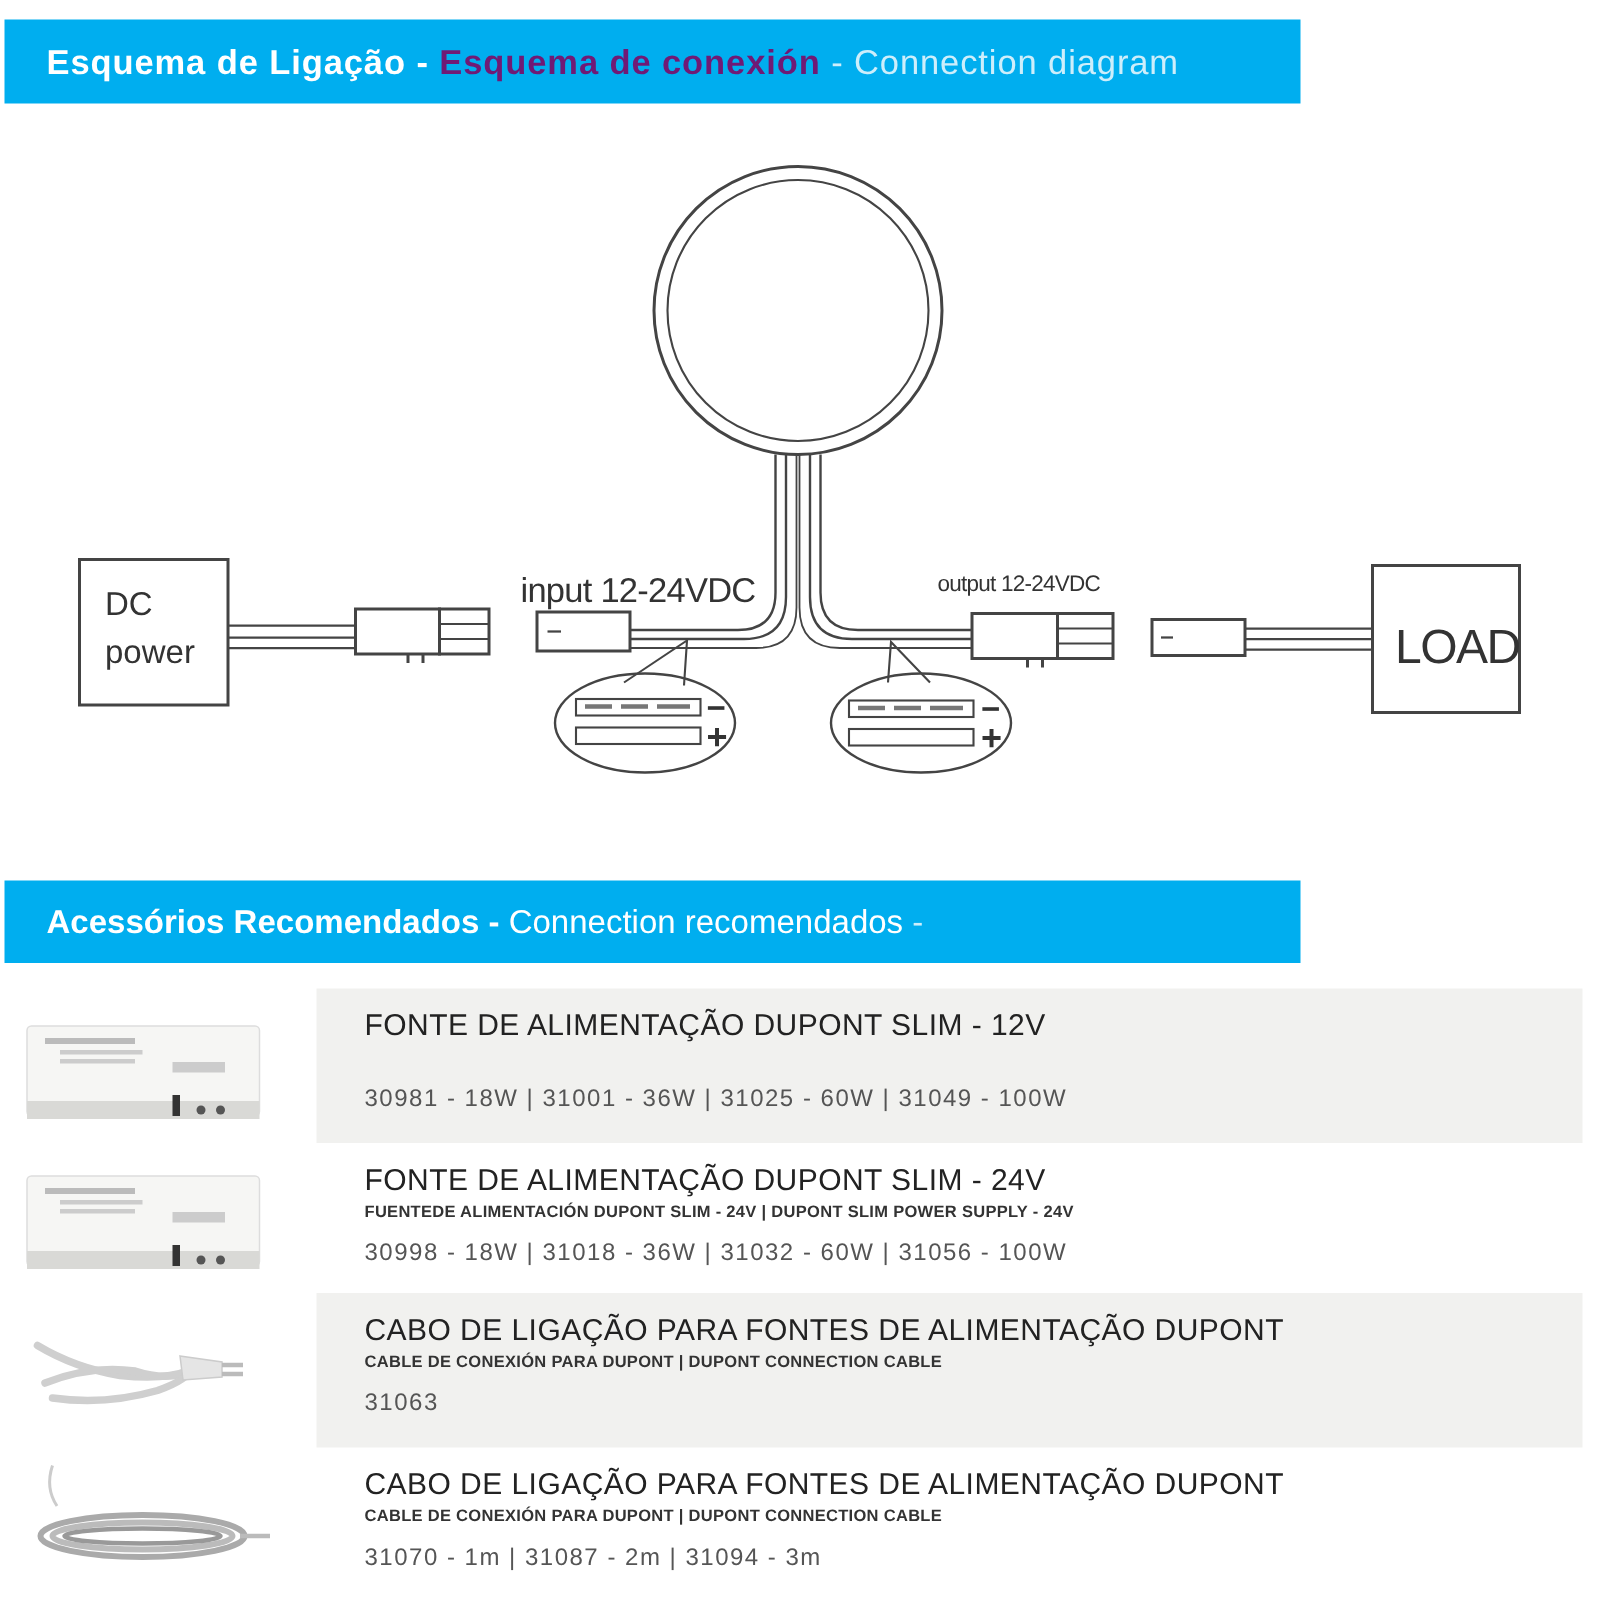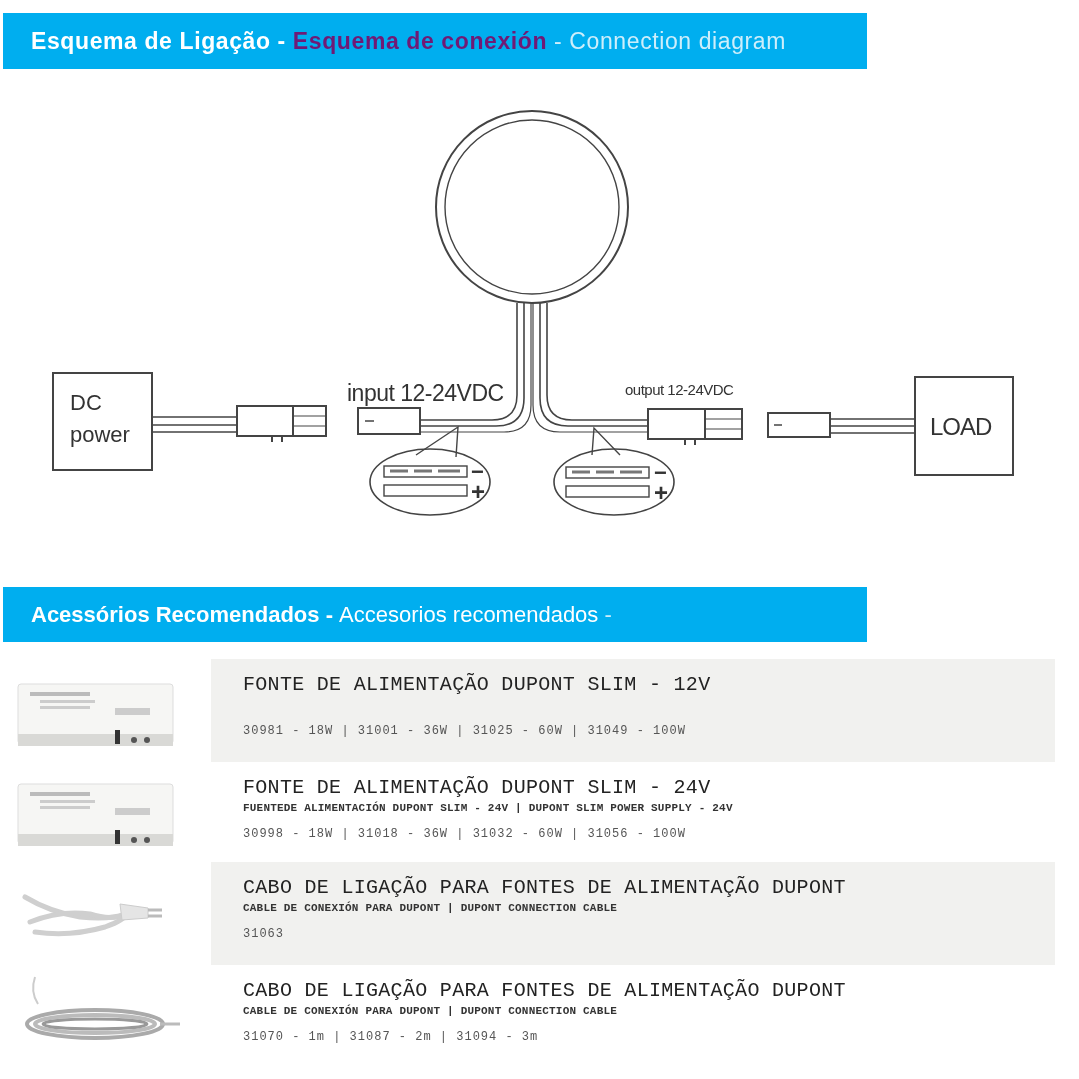--- a/index.html
+++ b/index.html
@@ -13,25 +13,25 @@
   .b-pt { font-weight: bold; }
   .b-sep { font-weight: bold; }
   .b-es { font-weight: bold; color: #701a75; }
   .b-en { color: #cdeefb; font-weight: normal; }
   .band2 .b-es { font-weight: normal; color: #ffffff; }
 
   .diagram { position: absolute; left: 0; top: 75px; width: 948px; height: 500px; }
   .diagram svg { width: 1079px; height: 500px; display: block; }
   .dlabel { position: absolute; color: #333; font-family: "Liberation Sans", sans-serif; }
 
-  .row { position: absolute; left: 211px; width: 844px; height: 103px; box-sizing: border-box; padding-left: 32px; font-family: Liberation Mono, monospace; }
+  .row { position: absolute; left: 211px; width: 844px; height: 103px; box-sizing: border-box; padding-left: 32px; }
   .row.shaded { background: #f1f1ef; }
   .row .title { position: absolute; top: 14px; left: 32px; font-size: 20px; color: #222; letter-spacing: 0.3px; white-space: nowrap; }
   .row .sub { position: absolute; top: 40px; left: 32px; font-size: 11px; color: #333; letter-spacing: 0.2px; white-space: nowrap; font-weight: bold; }
-  .row .codes { position: absolute; top: 65px; left: 32px; font-size: 12px; color: #555; letter-spacing: 1px; white-space: nowrap; }
+  .row .codes { position: absolute; top: 65px; left: 32px; font-size: 16px; color: #555; letter-spacing: 1px; white-space: nowrap; }
 
   .thumb { position: absolute; left: 10px; width: 170px; height: 90px; }
 </style>
 </head>
 <body>
 
 <div class="band band1">
   <span class="b-pt">Esquema de Ligação</span>
   <span class="b-sep" style="white-space:pre"> - </span>
   <span class="b-es">Esquema de conexión</span>
@@ -88,31 +88,31 @@
       <rect x="566" y="486" width="83" height="11" stroke-width="1.4"></rect>
       <path d="M572 472 H590 M596 472 H614 M620 472 H642" stroke-width="3" stroke="#777"></path>
     </g>
   </svg>
   <div class="dlabel" style="left:70px; top:312px; font-size:22px; line-height:32px;">
     <div>DC</div>
     <div>power</div>
   </div>
   <div class="dlabel" style="left:347px; top:305px; font-size:23px; letter-spacing:-0.5px;">input 12-24VDC</div>
   <div class="dlabel" style="left:625px; top:306px; font-size:15px; letter-spacing:-0.5px;">output 12-24VDC</div>
-  <div class="dlabel" style="left:930px; top:338px; font-size:24px; letter-spacing:-1px;">LOAD</div>
+  <div class="dlabel" style="left:930px; top:338px; font-size:32px; letter-spacing:-1px;">LOAD</div>
   <div class="dlabel" style="left:471px; top:384px; font-size:22px; font-weight:bold;">−</div>
   <div class="dlabel" style="left:471px; top:403px; font-size:24px; font-weight:bold;">+</div>
   <div class="dlabel" style="left:654px; top:385px; font-size:22px; font-weight:bold;">−</div>
   <div class="dlabel" style="left:654px; top:404px; font-size:24px; font-weight:bold;">+</div>
 </div>
 
 <div class="band band2">
   <span class="b-pt">Acessórios Recomendados</span>
   <span class="b-sep" style="white-space:pre"> - </span>
-  <span class="b-es">Accesorios recomendados</span>
+  <span class="b-es">Connection recomendados</span>
   <span class="b-en" style="white-space:pre"> - </span>
 </div>
 
 <svg class="thumb" style="top:672px;" viewBox="0 0 170 90">
   <rect x="8" y="12" width="155" height="60" rx="3" fill="#f6f6f4" stroke="#ddd"></rect>
   <rect x="8" y="62" width="155" height="12" fill="#d9d9d6"></rect>
   <rect x="20" y="20" width="60" height="4" fill="#bbb"></rect>
   <rect x="30" y="28" width="55" height="3" fill="#ccc"></rect>
   <rect x="30" y="34" width="50" height="3" fill="#ccc"></rect>
   <rect x="105" y="36" width="35" height="7" fill="#ccc"></rect>

